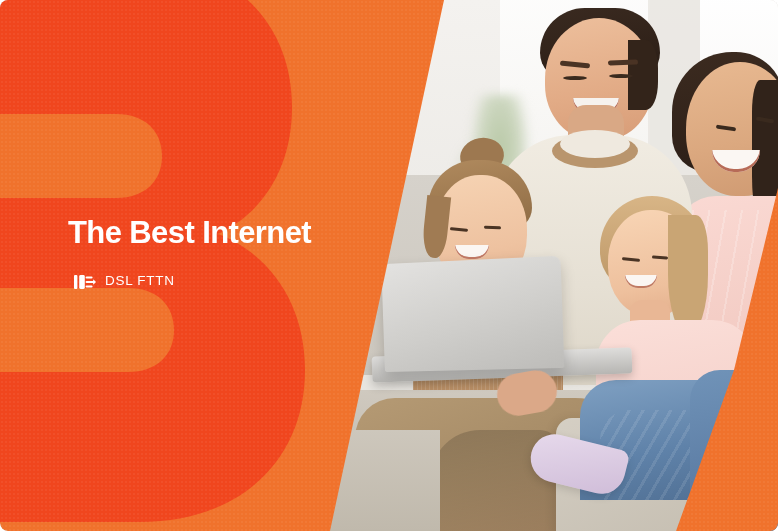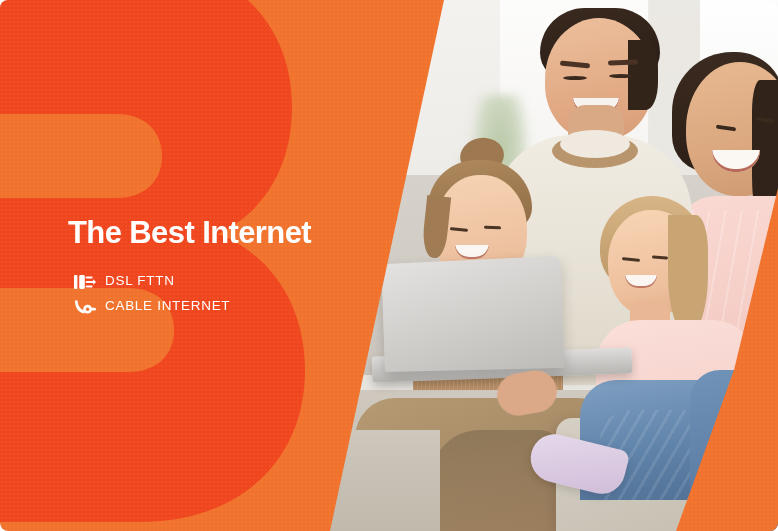--- a/index.html
+++ b/index.html
@@ -526,29 +526,17 @@
             <rect x="5.2" y="1" width="5.6" height="14" rx="1.4" fill="#ffffff"></rect>
             <rect x="11.6" y="2.4" width="7" height="2.2" rx="1.1" fill="#ffffff"></rect>
             <rect x="11.6" y="6.9" width="9" height="2.2" rx="1.1" fill="#ffffff"></rect>
             <rect x="11.6" y="11.4" width="7" height="2.2" rx="1.1" fill="#ffffff"></rect>
             <path d="M19.2 5.2 L22 8 L19.2 10.8 Z" fill="#ffffff"></path>
           </svg>
         </span>
         <span class="feature-label">DSL FTTN</span>
       </li>
 
-      <li class="feature">
-        <span class="feature-icon">
-          <svg width="22" height="17" viewBox="0 0 22 17" aria-hidden="true">
-            <path d="M1 1.5 C1 9 4.5 13.8 10.5 14.6 L10.5 11.4 C6.2 10.4 3.9 6.8 3.6 1.5 Z" fill="#ffffff"></path>
-            <circle cx="13.6" cy="10.2" r="4.4" fill="#ffffff"></circle>
-            <circle cx="13.6" cy="10.2" r="1.7" fill="#F0722C"></circle>
-            <rect x="17.4" y="8.8" width="3.4" height="2.8" rx="1.1" fill="#ffffff"></rect>
-            <circle cx="20.6" cy="10.2" r="1.4" fill="#ffffff"></circle>
-          </svg>
-        </span>
-        <span class="feature-label">CABLE INTERNET</span>
-      </li>
 
     </ul>
   </div>
 
 </div>
 
 </body></html>

